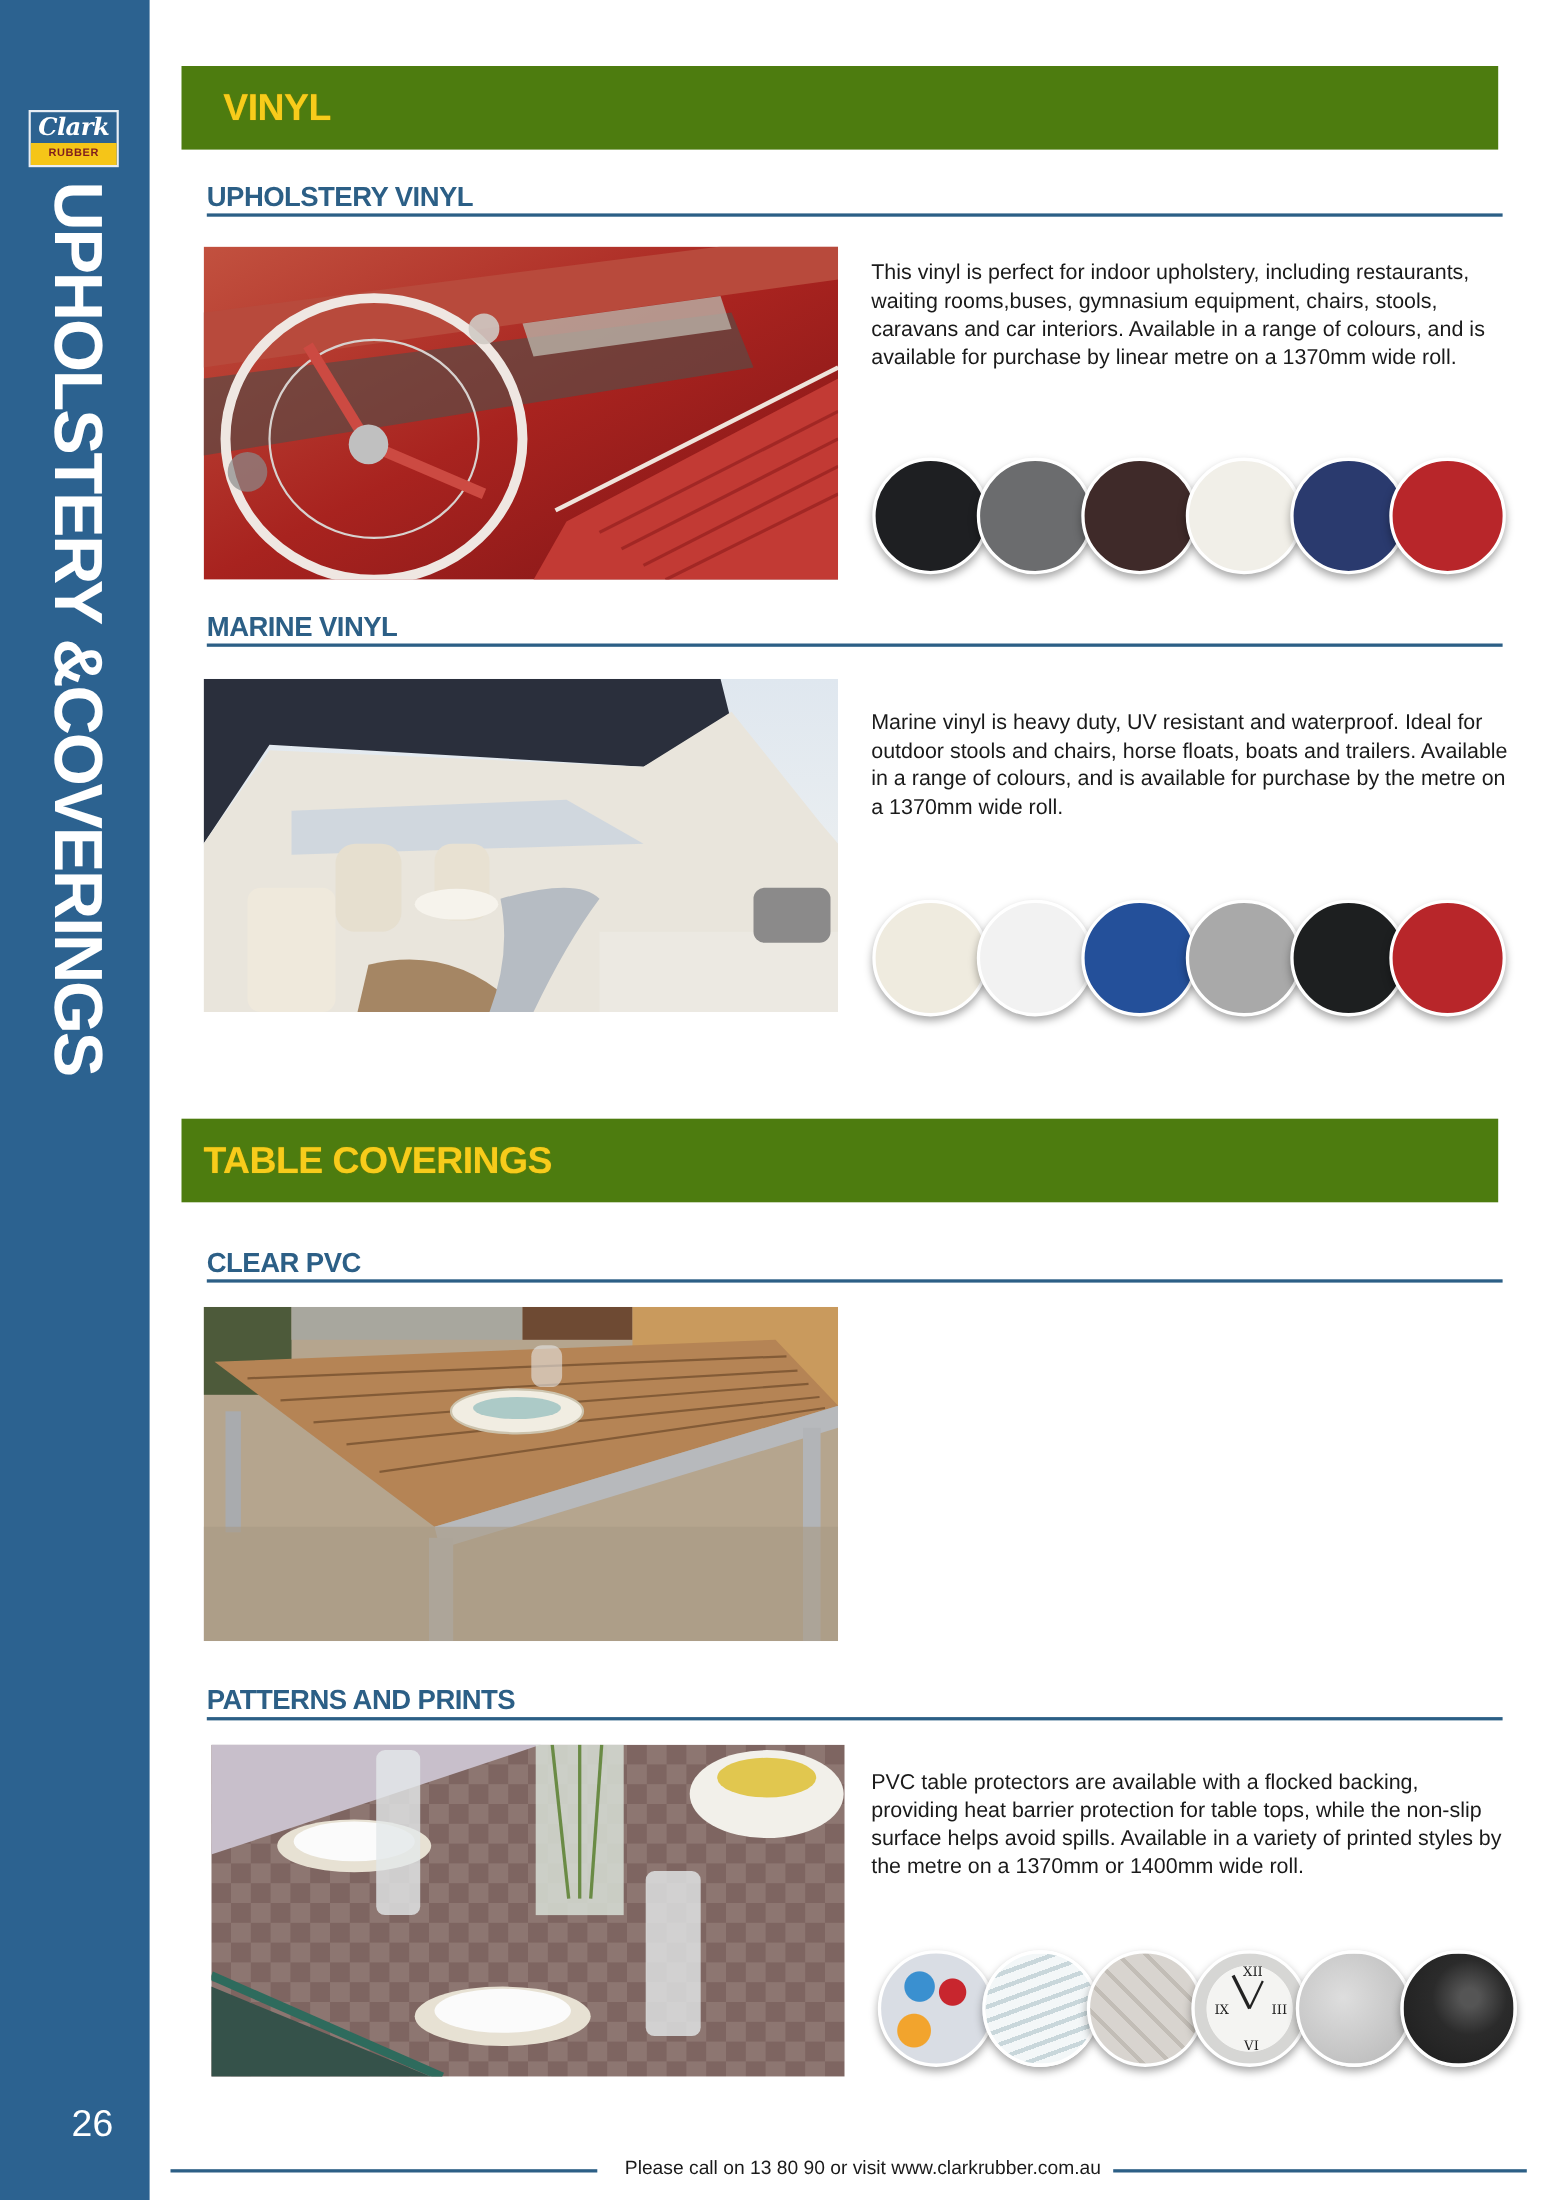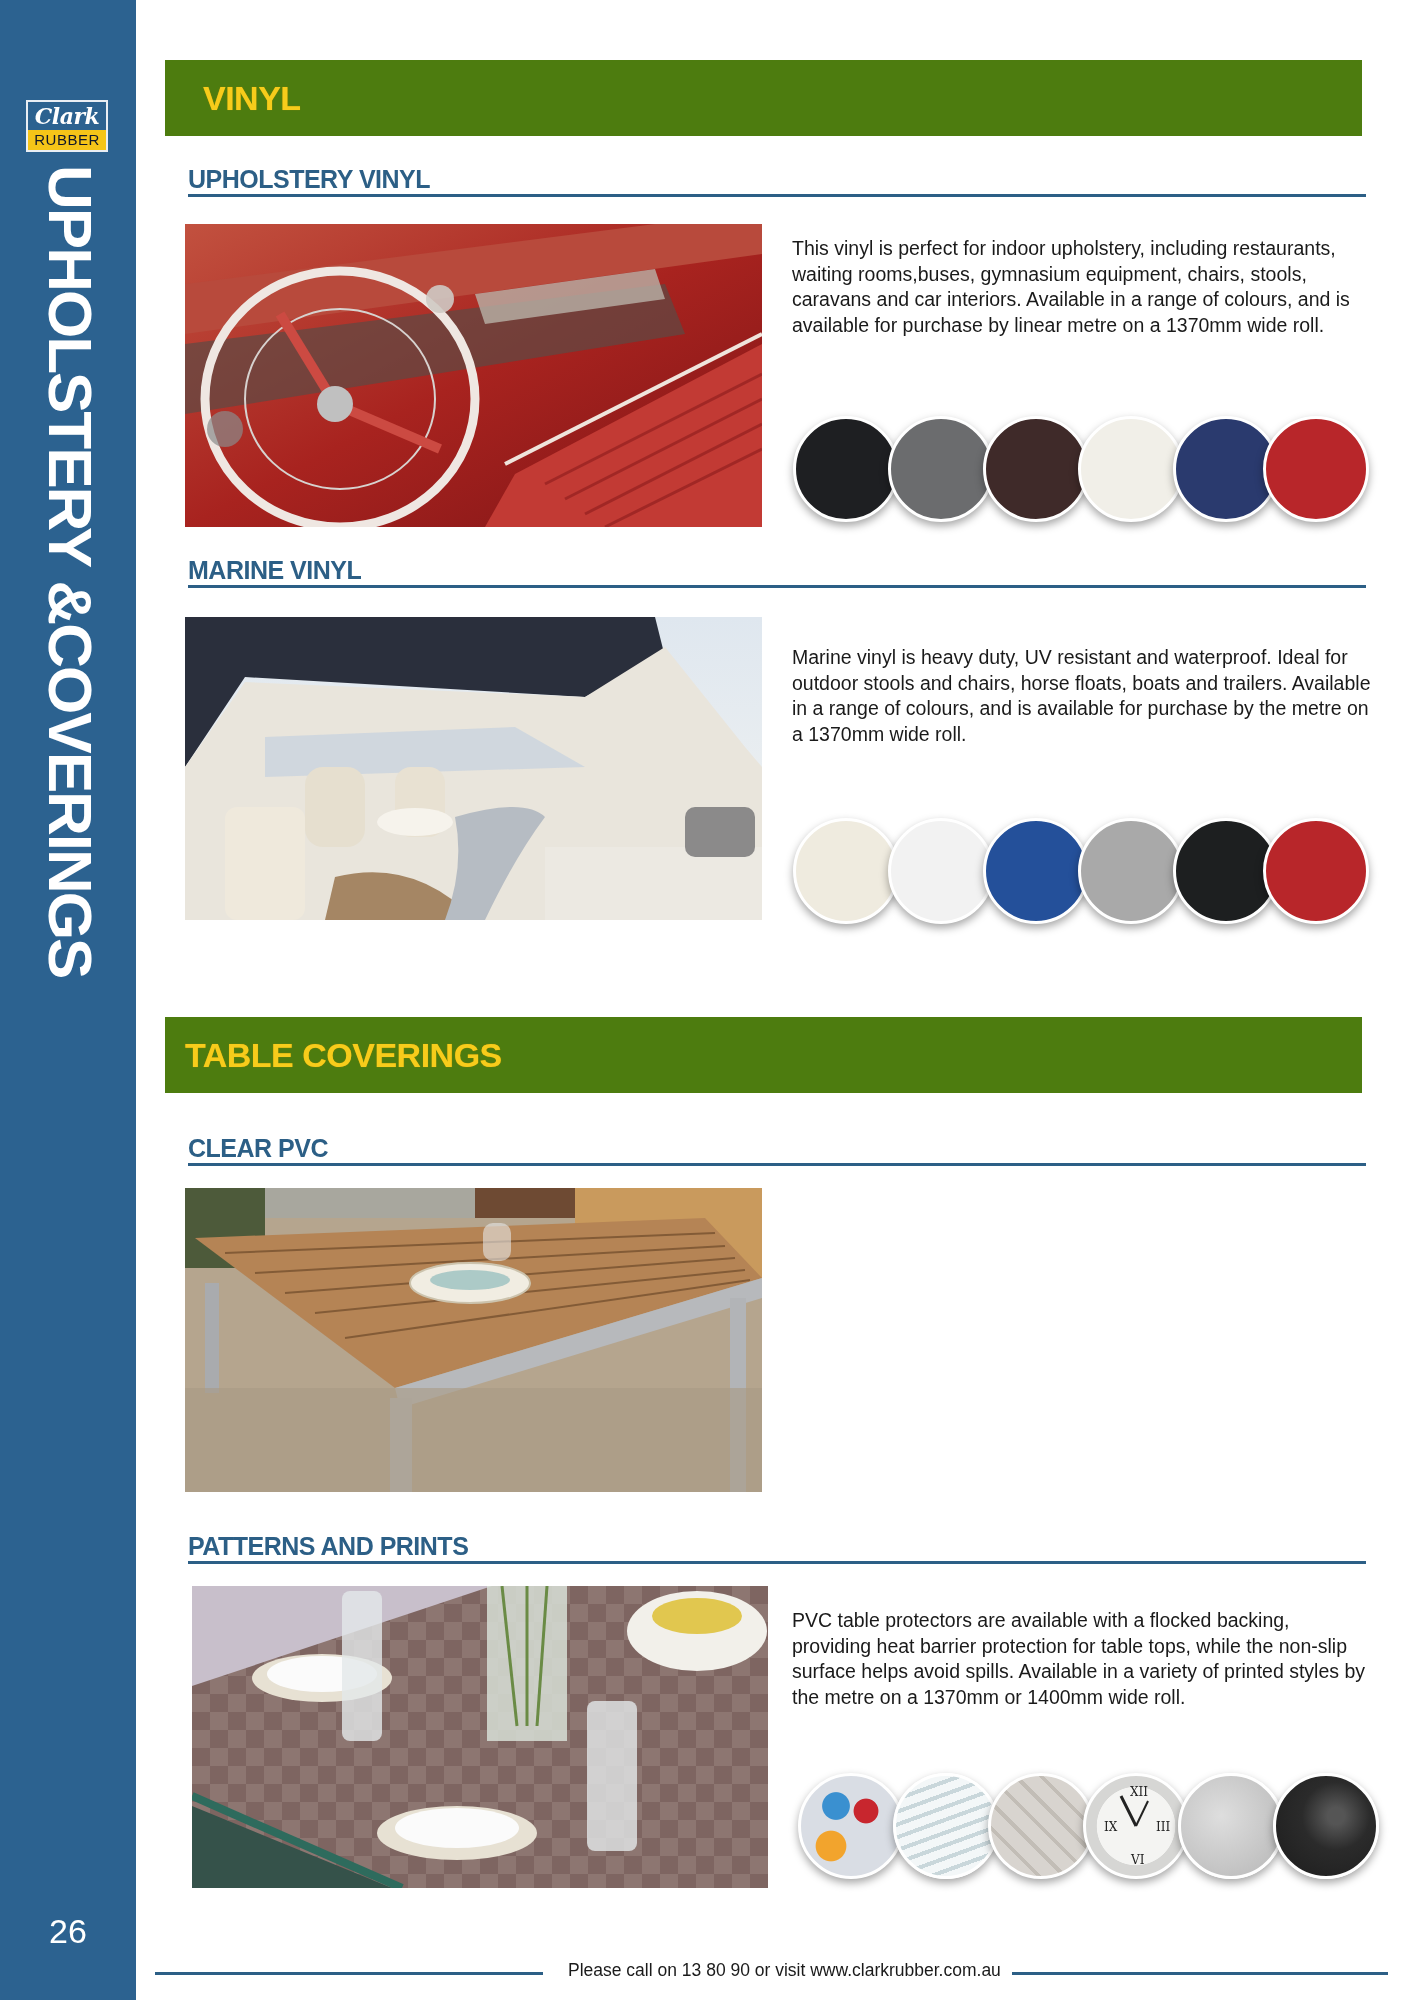--- a/index.html
+++ b/index.html
@@ -2,24 +2,24 @@
 <html><head>
 <meta charset="utf-8">
 <style>
   * { box-sizing: border-box; margin: 0; padding: 0; }
   html, body { width: 1414px; height: 2000px; background: #ffffff; overflow: hidden; }
   body { position: relative; font-family: "Liberation Sans", "DejaVu Sans", sans-serif; color: #1a1a1a; }
 
   .sidebar { position: absolute; left: 0; top: 0; width: 136px; height: 2000px; background: #2c6290; }
   .logo { position: absolute; left: 26px; top: 100px; width: 82px; height: 52px; background: #2c6290; border: 2px solid #e9eef4; padding-left: 34px; }
   .logo-top { position: absolute; left: 0; top: 0; width: 100%; height: 28px; color: #ffffff; font-family: "DejaVu Serif", serif; font-style: italic; font-weight: bold; font-size: 22px; line-height: 28px; text-align: center; letter-spacing: -0.5px; }
-  .logo-bottom { position: absolute; left: 0; bottom: 0; width: 100%; height: 20px; background: #f5c518; color: #0f172a; font-weight: normal; font-size: 15px; line-height: 20px; text-align: center; letter-spacing: 0.5px; }
+  .logo-bottom { position: absolute; left: 0; bottom: 0; width: 100%; height: 20px; background: #f5c518; color: #7f1d1d; font-weight: bold; font-size: 10px; line-height: 20px; text-align: center; letter-spacing: 0.5px; }
   .vtitle-wrap { position: absolute; left: 30px; top: 165px; width: 80px; height: 860px; }
   .vtitle { position: absolute; left: 80px; top: 0; transform-origin: 0 0; transform: rotate(90deg); white-space: nowrap; color: #ffffff; font-weight: bold; font-size: 62px; line-height: 80px; letter-spacing: -2px; }
-  .page-num { position: absolute; left: 0; top: 1912px; width: 136px; text-align: center; color: #ffffff; font-size: 34px; }
+  .page-num { position: absolute; left: 16px; top: 1912px; width: 136px; text-align: center; color: #ffffff; font-size: 34px; }
 
   .band { position: absolute; left: 165px; width: 1197px; height: 76px; background: #4d7c0f; }
   .band-title { position: absolute; top: 0; line-height: 76px; color: #f7cc1b; font-weight: bold; font-size: 34px; letter-spacing: -0.5px; text-shadow: 0 0 1px #b08a00; }
 
   .subhead { position: absolute; left: 188px; width: 1178px; border-bottom: 3px solid #2c5f86; }
   .subhead span { display: block; color: #2c5f86; font-weight: bold; font-size: 25px; letter-spacing: -0.5px; line-height: 30px; }
 
   .photo { position: absolute; overflow: hidden; }
   .body-text { position: absolute; left: 792px; width: 580px; font-size: 19.5px; line-height: 25.7px; color: #1a1a1a; }
   .body-text p + p { margin-top: 25.7px; }

